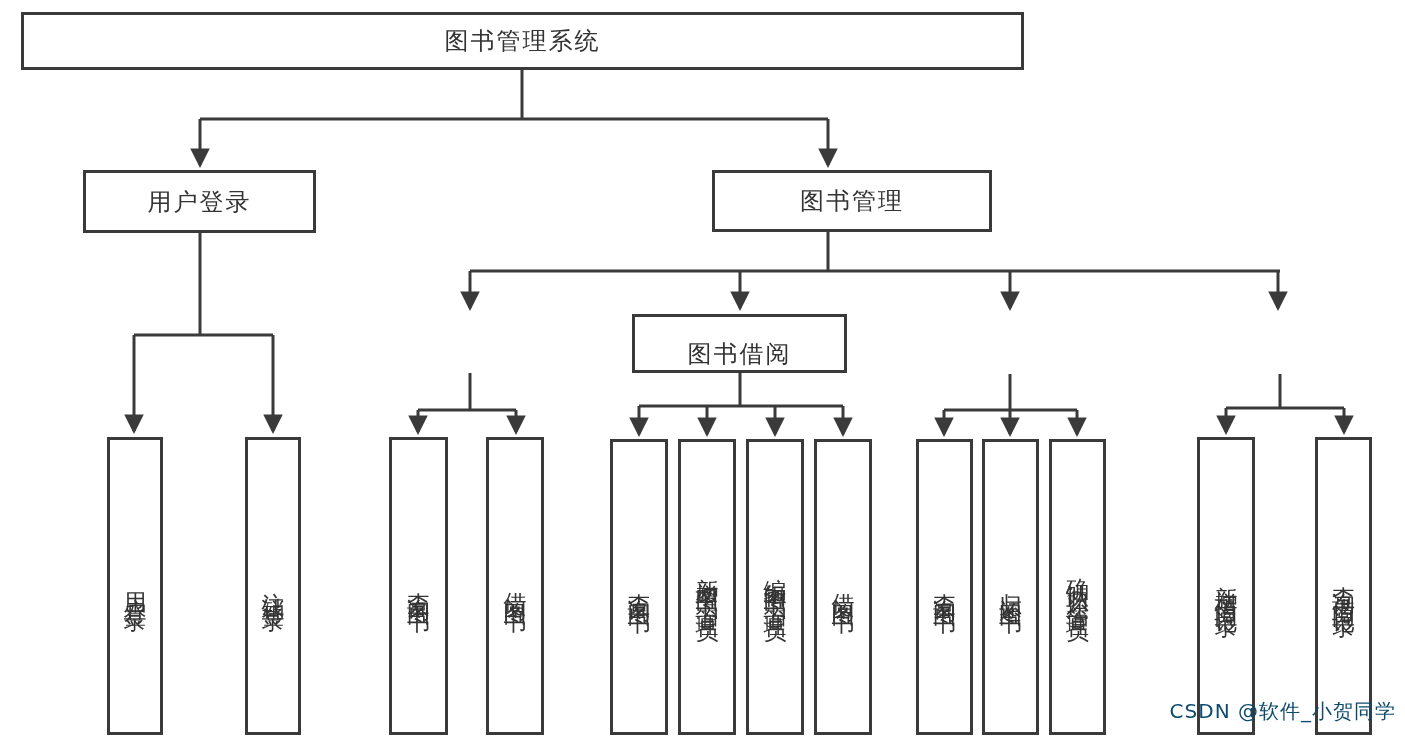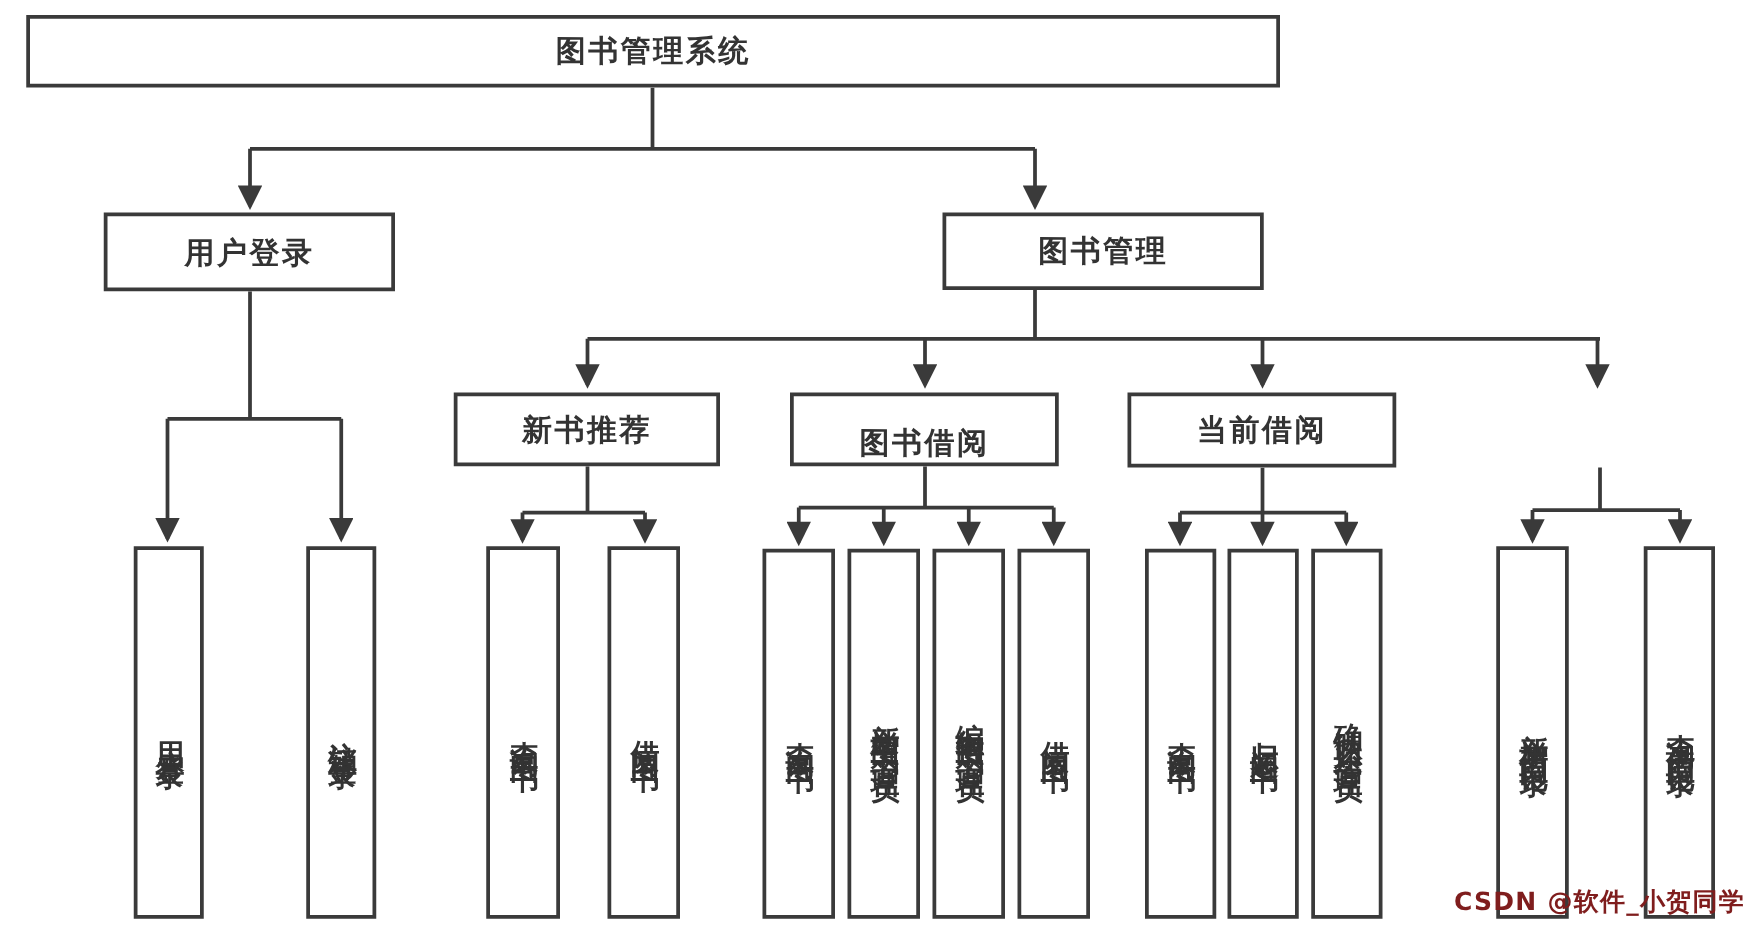--- a/index.html
+++ b/index.html
@@ -7,21 +7,20 @@
     padding: 0;
     background: #ffffff;
   }
   .canvas {
     position: relative;
     width: 1405px;
     height: 747px;
     background: #ffffff;
     font-family: "DejaVu Sans", "Liberation Sans", sans-serif;
     overflow: hidden;
-    font-weight: bold;
   }
   svg.connectors {
     position: absolute;
     left: 0;
     top: 0;
     width: 1405px;
     height: 747px;
   }
   .node {
     position: absolute;
@@ -42,23 +41,23 @@
     writing-mode: vertical-rl;
     text-orientation: mixed;
     font-size: 23px;
     line-height: 1;
     letter-spacing: 6px;
     white-space: nowrap;
   }
   .watermark {
     position: absolute;
     right: 9px;
-    bottom: 12px;
+    bottom: 22px;
     font-size: 20px;
-    color: #7f1d1d;
+    color: #0c4a6e;
     letter-spacing: 1px;
     white-space: nowrap;
   }
 </style>
 </head>
 <body>
 
 <div class="canvas">
 
   <svg class="connectors" viewBox="0 0 1405 747" xmlns="http://www.w3.org/2000/svg">
@@ -125,32 +124,26 @@
     </g>
   </svg>
 
   <div class="node h" style="left:21px; top:12px; width:1003px; height:58px;">
     <span>图书管理系统</span>
   </div>
 
   <div class="node h" style="left:83px; top:170px; width:233px; height:63px;">
     <span>用户登录</span>
   </div>
-  <div class="node h" style="left:754px; top:170px; width:257px; height:62px;">
+  <div class="node h" style="left:712px; top:170px; width:280px; height:62px;">
     <span>图书管理</span>
   </div>
 
-  <div class="node h" style="left:363px; top:314px; width:213px; height:59px;">
-    <span>新书推荐</span>
-  </div>
   <div class="node h" style="left:632px; top:314px; width:215px; height:59px;align-items:flex-end;">
     <span>图书借阅</span>
-  </div>
-  <div class="node h" style="left:902px; top:314px; width:215px; height:60px;">
-    <span>当前借阅</span>
   </div>
 
   <div class="node v" style="left:107px; top:437px; width:56px; height:298px;">
     <span>用户登录</span>
   </div>
   <div class="node v" style="left:245px; top:437px; width:56px; height:298px;">
     <span>注销登录</span>
   </div>
 
   <div class="node v" style="left:389px; top:437px; width:59px; height:298px;">

